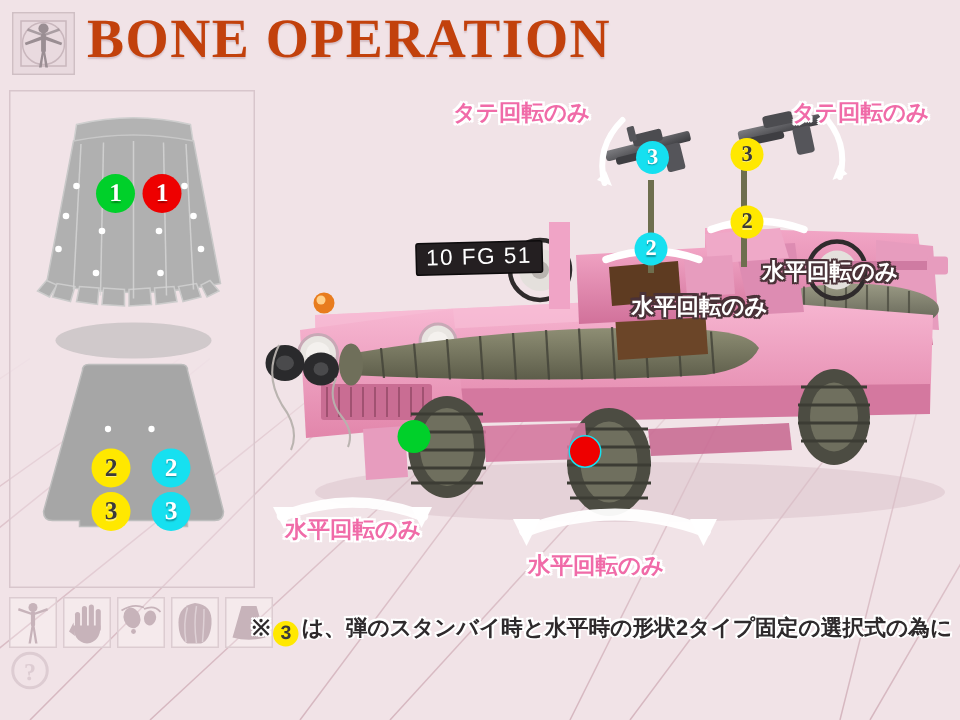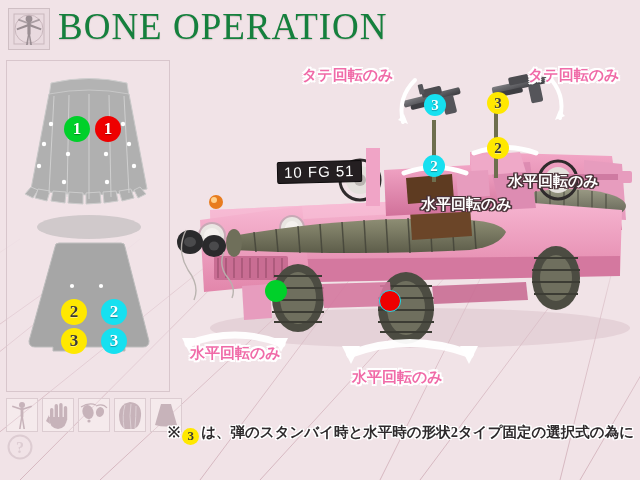--- a/index.html
+++ b/index.html
@@ -13,22 +13,22 @@
   
   .ground{position:absolute;left:0;top:225px;width:640px;height:255px;overflow:hidden;}
   .ground svg{display:block;}
 
   
   .header{position:absolute;left:0;top:0;width:640px;height:56px;}
   .logo{position:absolute;left:8px;top:8px;width:42px;height:42px;
         background:#e6d6da;border:1px solid #cfbfc4;box-sizing:border-box;}
   .logo svg{display:block;}
   .apptitle{position:absolute;left:58px;top:4px;
-    font-family:"Liberation Serif", serif;font-size:37px;font-weight:400;
-    letter-spacing:1px;color:#15803d;line-height:46px;
+    font-family:"Liberation Serif", serif;font-size:37px;font-weight:700;
+    letter-spacing:1px;color:#c2410c;line-height:46px;
     text-shadow:0 1px 1px rgba(190,160,170,.55);white-space:nowrap;}
 
   
   .panel{position:absolute;left:6px;top:60px;width:164px;height:332px;
          border:1px solid #d8c6cc;box-sizing:border-box;background:rgba(241,227,231,.35);}
   .panel-cell{position:absolute;left:0;width:164px;}
   .cell-top{top:0;height:180px;}
   .cell-bot{top:180px;height:150px;}
   .panel-cell svg{display:block;position:absolute;left:0;top:0;}
 
@@ -71,22 +71,22 @@
   .arrow svg{display:block;}
 
   
   .toolbar{position:absolute;left:6px;top:398px;width:176px;height:40px;}
   .tool{position:absolute;top:0;width:32px;height:34px;
     border:1px solid #dcccd1;box-sizing:border-box;background:rgba(255,250,252,.28);}
   .tool svg{display:block;}
   .helpicon{position:absolute;left:7px;top:434px;width:26px;height:26px;}
 
   
-  .footnote{position:absolute;left:168px;top:422px;width:468px;
-    font-family:Liberation Serif, serif;font-size:14.5px;font-weight:700;
+  .footnote{position:absolute;left:168px;top:409px;width:468px;
+    font-family:Liberation Sans, sans-serif;font-size:14.5px;font-weight:700;
     line-height:20px;color:#2e2a2c;
     text-shadow:-1.3px -1.3px 0 #fff,1.3px -1.3px 0 #fff,-1.3px 1.3px 0 #fff,
                 1.3px 1.3px 0 #fff,-1.3px 0 0 #fff,1.3px 0 0 #fff,
                 0 -1.3px 0 #fff,0 1.3px 0 #fff;}
   .fn-badge{display:inline-flex;align-items:center;justify-content:center;
     width:17px;height:17px;border-radius:50%;background:#ffe800;color:#3a3a3a;
     font-size:13px;font-weight:700;vertical-align:-3px;margin:0 2px;
     text-shadow:none;}
 </style>
 </head>

